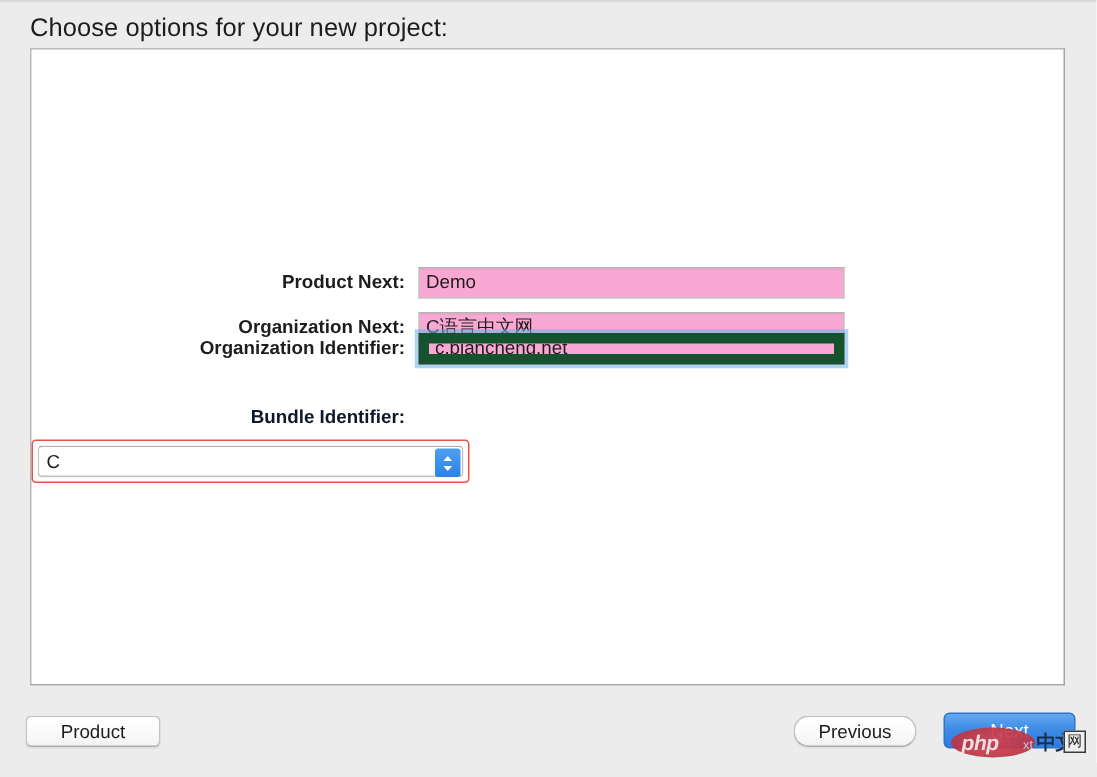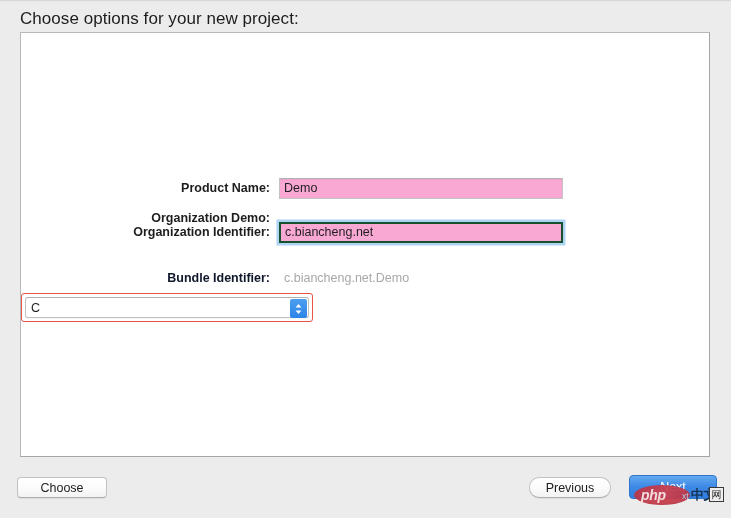--- a/index.html
+++ b/index.html
@@ -91,21 +91,21 @@
     line-height: 19px;
     display: flex;
     align-items: center;
     white-space: nowrap;
     overflow: hidden;
     font-family: "Liberation Sans", "DejaVu Sans", sans-serif;
   }
 
   
   .text-field.focused {
-    border: 2px solid #14532d;
+    border: 7px solid #14532d;
     box-shadow: 0 0 0 2.5px rgba(108,176,233,0.55);
     width: 284px;
   }
 
   .static-value {
     font-size: 12.5px;
     color: #a8a8a8;
     padding-left: 5px;
     white-space: nowrap;
   }
@@ -273,57 +273,57 @@
 
 <div class="top-edge"></div>
 
 <div class="dialog-title">Choose options for your new project:</div>
 
 <div class="content-panel">
 
   <div class="form">
 
     <div class="form-row" style="top:144px;">
-      <div class="row-label">Product Name:</div>
+      <div class="row-label">Product Next:</div>
       <div class="text-field">Demo</div>
     </div>
 
     <div class="form-row" style="top:174px;">
-      <div class="row-label">Organization Demo:</div>
+      <div class="row-label">Organization Next:</div>
+      <div class="text-field">C语言中文网</div>
     </div>
 
     <div class="form-row" style="top:188px;">
       <div class="row-label">Organization Identifier:</div>
       <div class="text-field focused">c.biancheng.net</div>
     </div>
 
     <div class="form-row" style="top:234px;">
       <div class="row-label dim">Bundle Identifier:</div>
-      <div class="static-value">c.biancheng.net.Demo</div>
     </div>
 
     <div class="form-row" style="top:260px;height:29px;">
       <div class="popup-wrap">
         <div class="annot-ring"></div>
         <div class="popup-button">
           <span>C</span>
           <span class="stepper">
             <svg width="11" height="14" viewBox="0 0 11 14" aria-hidden="true">
               <path d="M5.5 2 L8.4 5.4 L2.6 5.4 Z" fill="#ffffff"></path>
               <path d="M5.5 12 L2.6 8.6 L8.4 8.6 Z" fill="#ffffff"></path>
             </svg>
           </span>
         </div>
       </div>
     </div>
 
   </div>
 </div>
 
-<div class="btn" id="cancel-btn">Choose</div>
+<div class="btn" id="cancel-btn">Product</div>
 
 <div class="btn" id="prev-btn">Previous</div>
 
 <div id="next-btn">Next</div>
 
 <div class="watermark">
   <div class="wm-ellipse"></div>
   <div class="wm-php">php</div>
   <div class="wm-xt">xt</div>
   <div class="wm-cn">中文</div>

